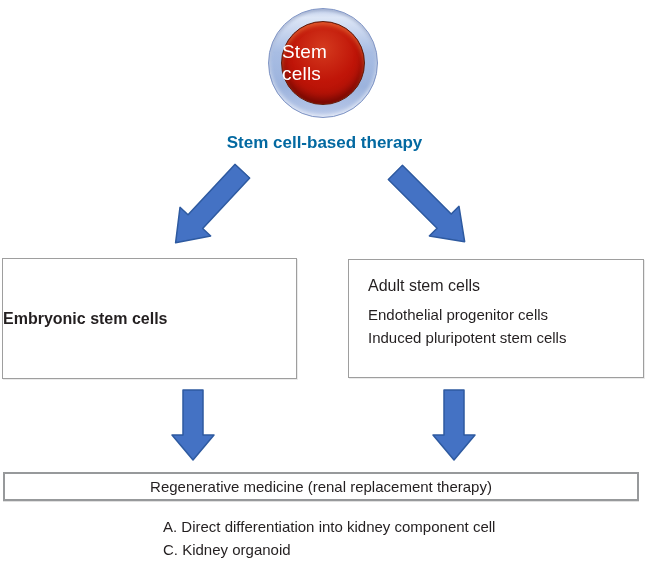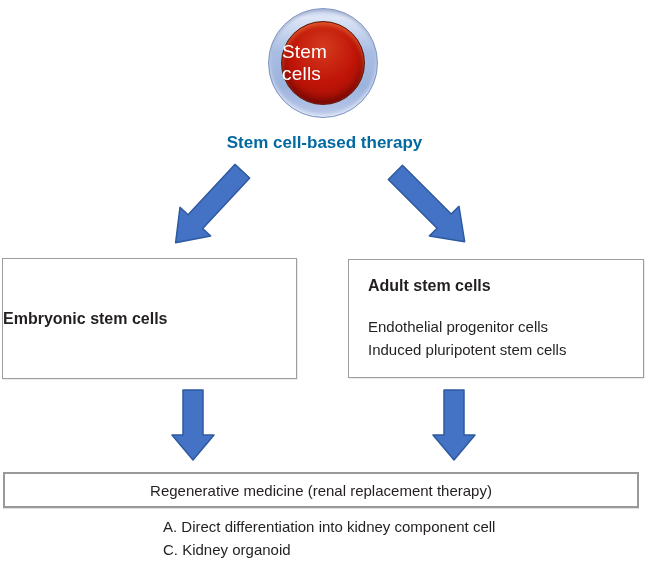--- a/index.html
+++ b/index.html
@@ -49,24 +49,24 @@
     left:2px;top:258px;width:295px;height:121px;
     display:flex;align-items:center;
     box-shadow:1px 1px 0 rgba(0,0,0,0.08);
   }
   .box-left .box-title{font-size:16px;font-weight:bold;}
   .box-right{
     left:348px;top:259px;width:296px;height:119px;
     padding:15px 10px 0 19px;
     box-shadow:1px 1px 0 rgba(0,0,0,0.08);
   }
-  .box-right .box-title{font-size:16px;font-weight:bold;line-height:22px;margin-bottom:18px;}
+  .box-right .box-title{font-size:16px;font-weight:normal;line-height:22px;margin-bottom:6px;}
   .box-right .box-item{font-size:15px;line-height:23px;}
   .box-bottom{
-    left:3px;top:472px;width:636px;height:36px;
+    left:3px;top:472px;width:636px;height:29px;
     border:2px solid #97999b;
     display:flex;align-items:center;justify-content:center;
     box-shadow:0 1px 0 rgba(0,0,0,0.12);
   }
   .box-bottom .box-label{font-size:15px;}
   
   .outcome-list{
     position:absolute;left:163px;top:515px;font-size:15px;line-height:23px;
   }
 </style>

